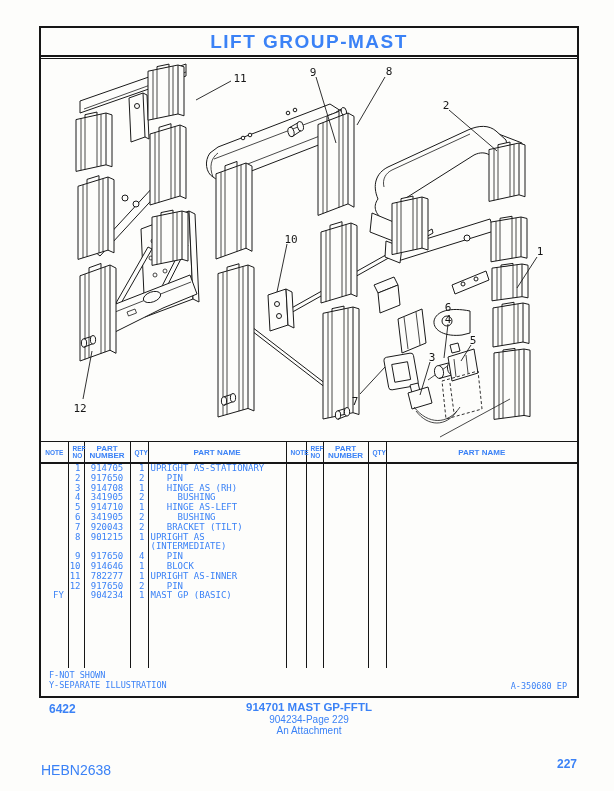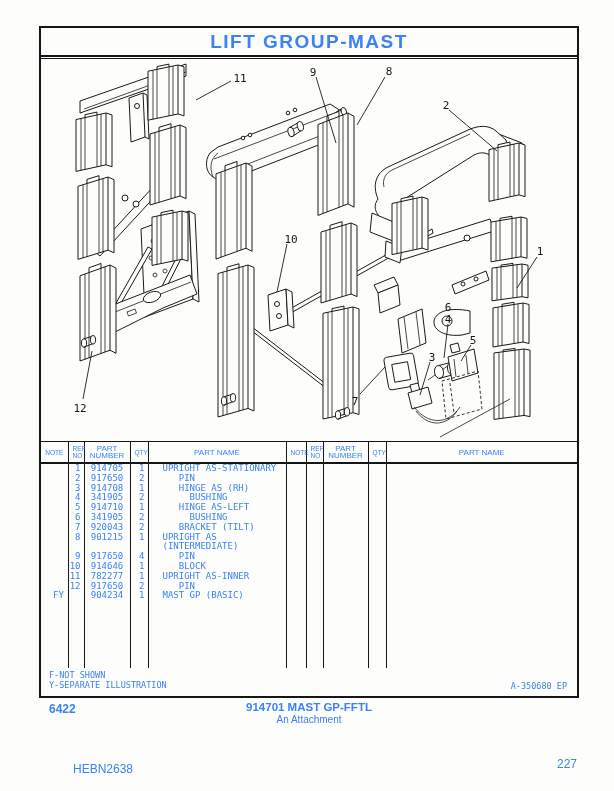--- a/index.html
+++ b/index.html
@@ -15,42 +15,42 @@
   .thin{fill:none;stroke:#1a1a1a;stroke-width:0.8;}
   .dash{fill:none;stroke:#1a1a1a;stroke-width:0.9;stroke-dasharray:3,2.2;}
   .leader{stroke:#1a1a1a;stroke-width:0.9;fill:none;}
   .callout{font-family:"DejaVu Sans Mono",monospace;font-size:11px;fill:#161616;}
   svg path,svg line,svg ellipse,svg circle,svg rect{vector-effect:non-scaling-stroke;}
   
   .table-area{height:226px;overflow:hidden;}
   table{border-collapse:collapse;table-layout:fixed;width:536px;}
   col.c1{width:27px}col.c2{width:16px}col.c3{width:46px}col.c4{width:18px}col.c5{width:138px}
   col.c6{width:20px}col.c7{width:17px}col.c8{width:45px}col.c9{width:18px}col.c10{width:191px}
-  th{border-bottom:2px solid #161616;font-weight:normal;text-align:center;padding:1px 4px;height:18px;vertical-align:middle;line-height:7px;}
+  th{border-bottom:2px solid #161616;font-weight:bold;text-align:center;padding:1px 4px;height:18px;vertical-align:middle;line-height:7px;}
   th,td{border-left:1px solid #161616;}
   th:first-child,td:first-child{border-left:none;}
   th.small{font-size:6.5px;}
   th.big{font-size:8px;}
   td{padding:0;font-family:"DejaVu Sans Mono",monospace;font-size:9px;line-height:9.8px;vertical-align:top;}
   td.c-note{padding-left:12px;}
   td.c-ref,td.c-qty{text-align:right;padding-right:3px;}
   td.c-pn{text-align:center;}
-  td.c-name{padding-left:14px;white-space:pre;}
+  td.c-name{padding-left:2px;white-space:pre;}
   tr.filler td{height:90px;}
   
   .legend{height:27px;border-top:0px;position:relative;font-family:"DejaVu Sans Mono",monospace;font-size:8.5px;line-height:9.5px;padding:3px 0 0 8px;box-sizing:border-box;}
   .legend .code{position:absolute;right:10px;bottom:4px;}
   
   .footer{position:absolute;left:39px;top:700px;width:540px;height:80px;}
   .form-number{position:absolute;left:10px;top:2px;font-size:12px;font-weight:bold;}
   .pub-block{position:absolute;left:0;top:2px;width:100%;text-align:center;}
   .pub-title{font-size:11.5px;font-weight:bold;line-height:11.5px;}
   .pub-line{font-size:10px;line-height:11px;}
-  .doc-code{position:absolute;left:2px;top:62px;font-size:12px;margin-left:32px;}
-  .page-num{position:absolute;right:2px;top:57px;font-size:12px;font-weight:normal;}
+  .doc-code{position:absolute;left:2px;top:62px;font-size:14px;}
+  .page-num{position:absolute;right:2px;top:57px;font-size:12px;font-weight:bold;}
 </style>
 </head>
 <body>
 
 <div class="sheet">
   <div class="frame">
 
     <div class="title-bar">
       <span>LIFT GROUP-MAST</span>
     </div>
@@ -428,18 +428,19 @@
       <div>F-NOT SHOWN</div>
       <div>Y-SEPARATE ILLUSTRATION</div>
       <div class="code">A-350680 EP</div>
     </div>
   </div>
 
   <div class="footer">
     <div class="form-number">6422</div>
     <div class="pub-block">
       <div class="pub-title">914701 MAST GP-FFTL</div>
+      <div class="pub-line">904234-Page 229</div>
       <div class="pub-line">An Attachment</div>
     </div>
     <div class="doc-code">HEBN2638</div>
     <div class="page-num">227</div>
   </div>
 </div>
 
 </body></html>

